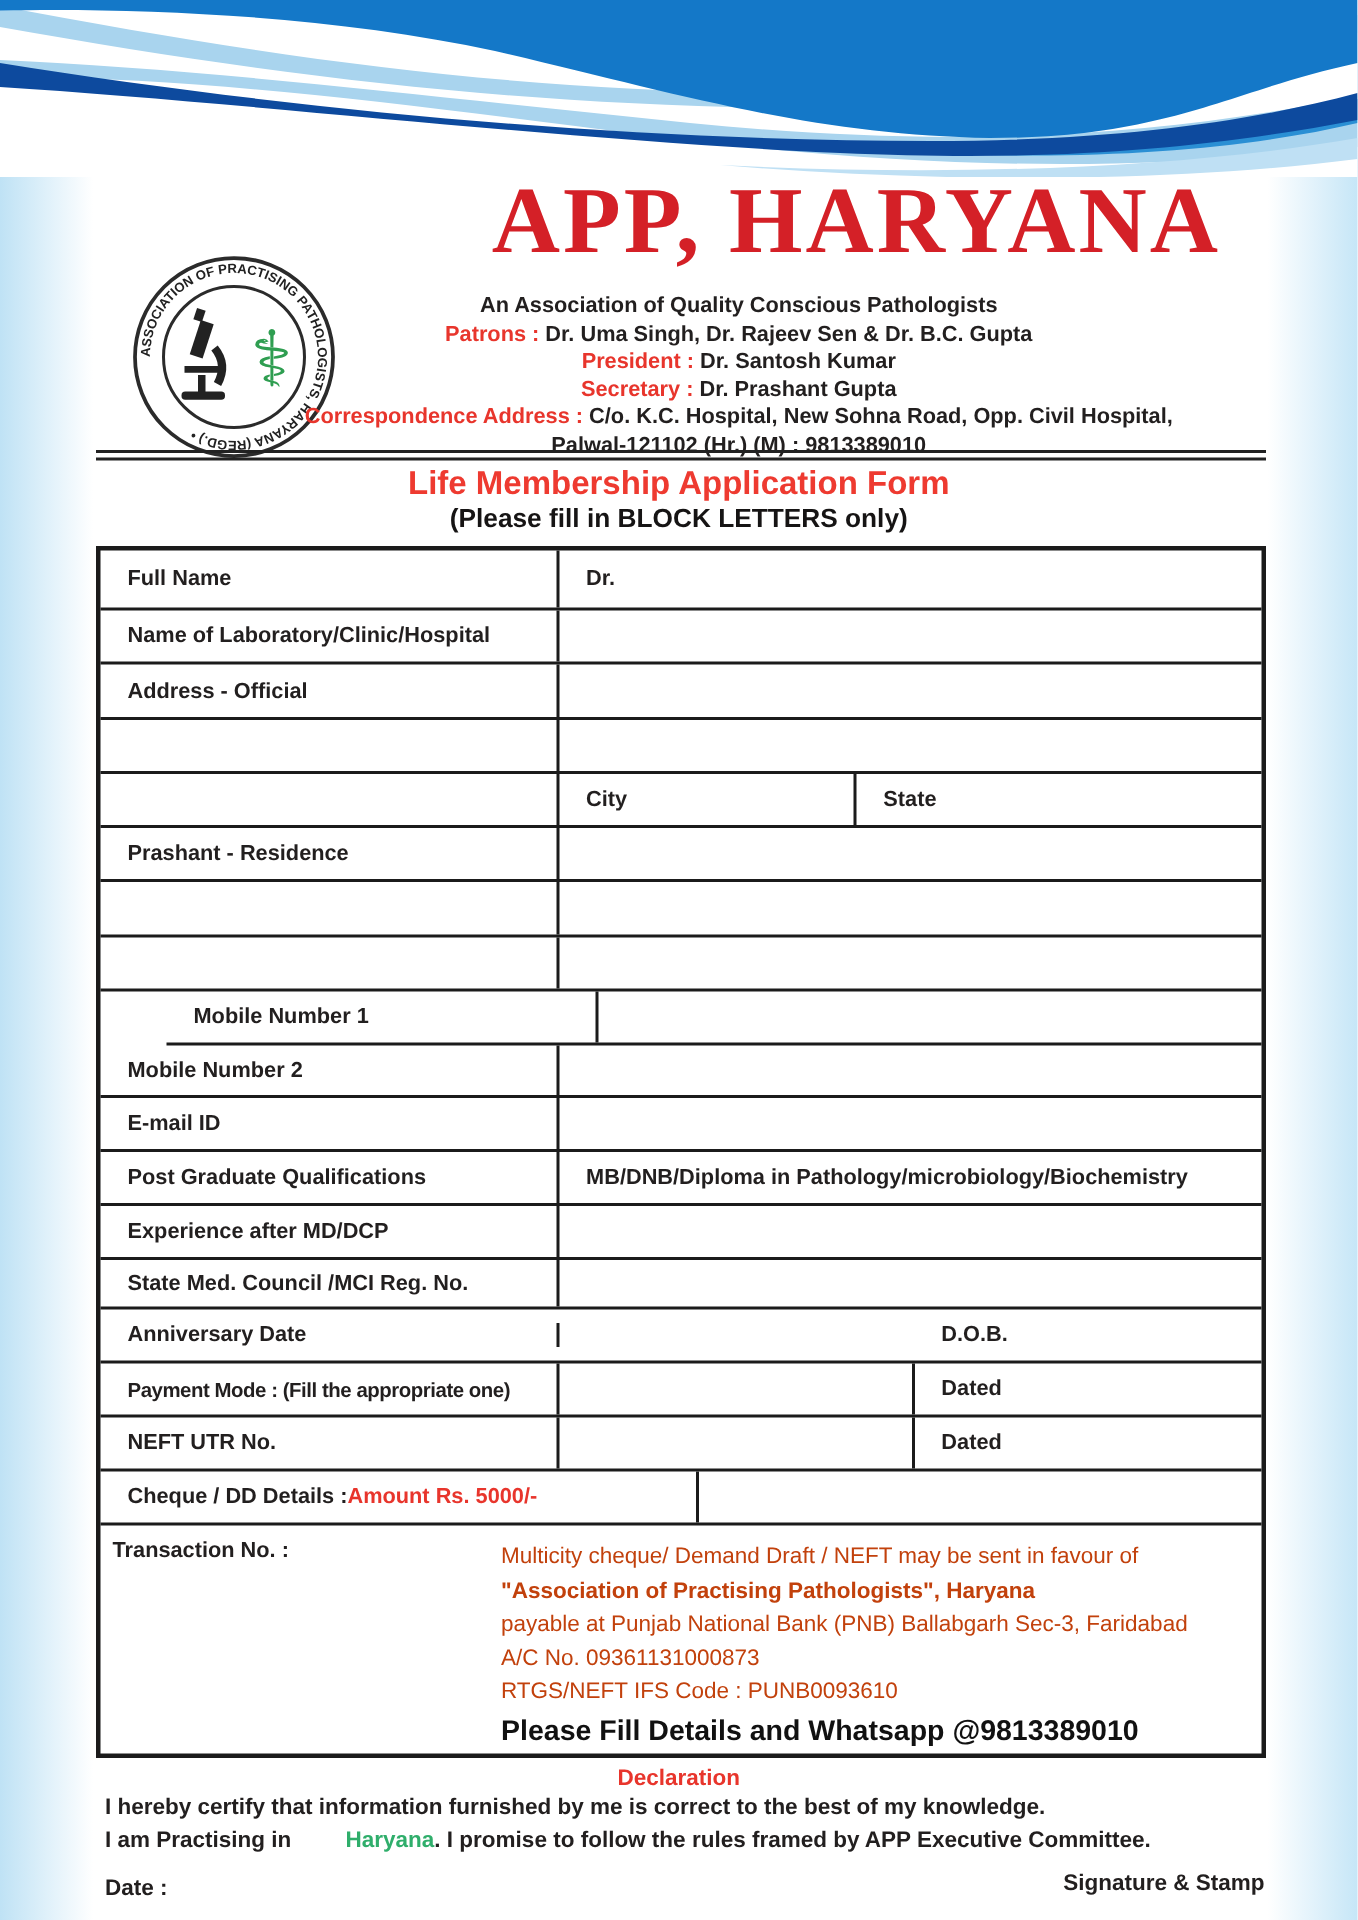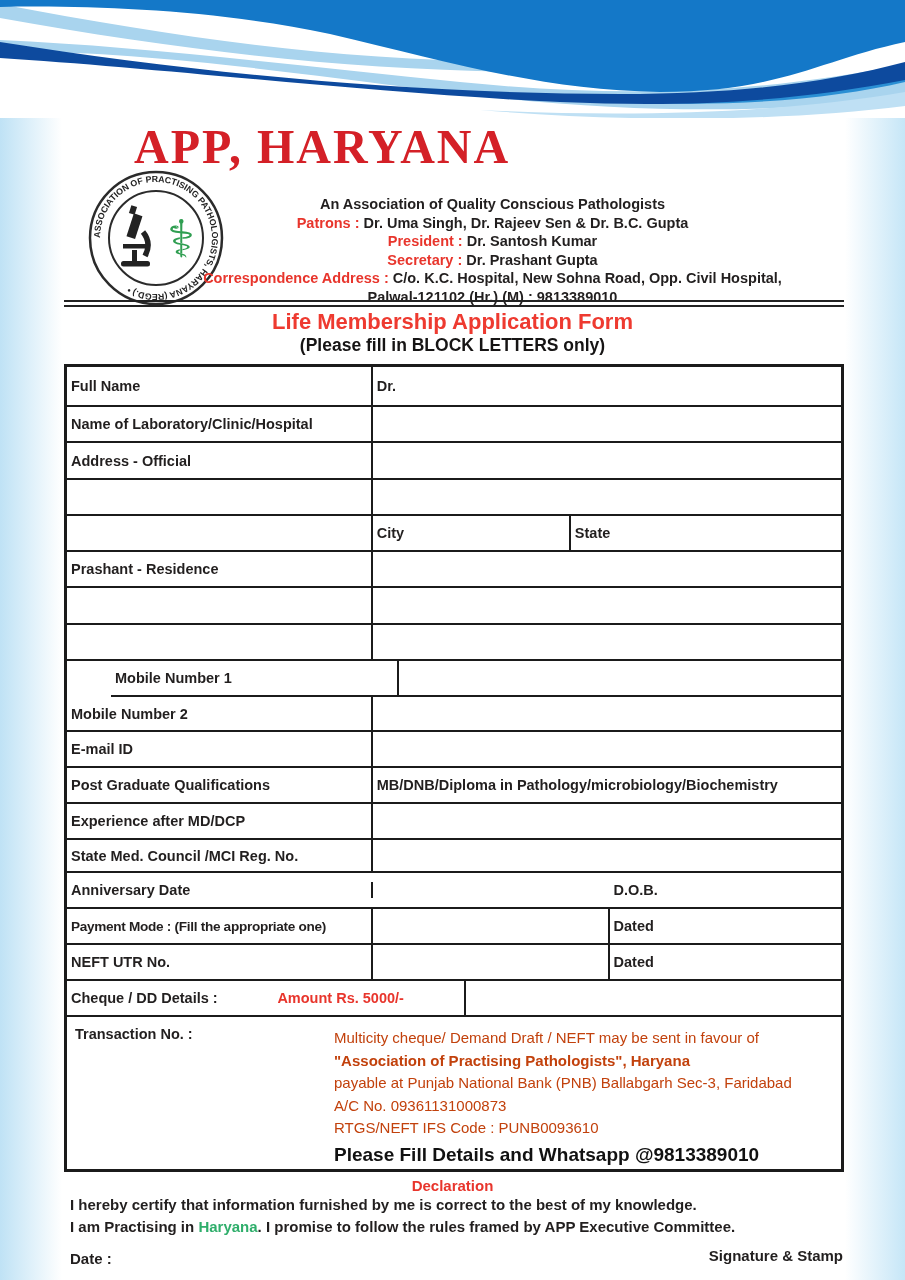--- a/index.html
+++ b/index.html
@@ -10,23 +10,23 @@
     background:#fff;
   }
   .page {
     position:absolute; inset:0;
     background:linear-gradient(to right,#bfe2f5 0px,#ffffff 62px,#ffffff 845px,#c6e6f7 905px);
   }
   .wave { position:absolute; top:0; left:0; width:905px; height:118px; }
   .logo { position:absolute; left:86px; top:168px; width:140px; height:140px; }
 
   .header-title {
-    position:absolute; top:112px; left:134px; width:660px; text-align:left;
+    position:absolute; top:112px; left:154px; width:660px; text-align:right;
     font-family:"Liberation Serif", serif; font-weight:bold;
-    font-size:48px; letter-spacing:2px; color:#d42027; line-height:70px;
+    font-size:63px; letter-spacing:2px; color:#d42027; line-height:70px;
   }
   .header-sub {
     position:absolute; top:195px; left:120px; width:745px; text-align:center;
     font-size:14.5px; font-weight:bold; color:#221f1f; line-height:18.5px;
   }
   .red-label { color:#e8352c; }
 
   .double-rule {
     position:absolute; top:300px; left:64px; width:780px; height:3px;
     border-top:2.5px solid #222; border-bottom:2px solid #222;
@@ -40,41 +40,41 @@
     font-size:17.5px; font-weight:bold; color:#161414;
   }
 
   .form-table {
     position:absolute; left:64px; top:364px; width:780px;
     border:3px solid #1b1b1b; background:#fff; box-sizing:border-box;
   }
   .trow { display:flex; border-bottom:2px solid #1b1b1b; box-sizing:border-box; }
   .tcell {
     border-right:2px solid #1b1b1b; box-sizing:border-box;
-    display:flex; align-items:center; padding-left:4px;
+    display:flex; align-items:center; padding-left:18px;
     font-weight:bold; font-size:14.5px; color:#221f1f; white-space:nowrap;
   }
   .tcell:last-child { border-right:none; }
   .tcell.red, span.red { color:#e8352c; }
   .tcell.tight { font-size:13.6px; letter-spacing:-0.3px; }
-  span.amt { flex:1; text-align:center; }
+  span.amt { flex:1; }
 
   .trans-row { position:relative; height:152px; box-sizing:border-box; }
   .trans-label { position:absolute; left:8px; top:9px; font-weight:bold; font-size:14.5px; color:#221f1f; }
   .trans-block { position:absolute; left:267px; top:10px; }
   .t-line { font-size:15px; line-height:22.5px; color:#c2410c; font-weight:normal; }
   .t-line.t-bold { font-weight:bold; }
   .t-line.t-big { color:#111; font-weight:bold; font-size:19px; line-height:28px; margin-top:1px; }
 
   .decl-heading { position:absolute; top:1177px; left:0; width:905px; text-align:center;
     font-size:15px; font-weight:bold; color:#e8352c; }
   .decl-line { position:absolute; left:70px; font-size:15px; font-weight:bold; color:#221f1f; }
   .decl-1 { top:1196px; }
   .decl-2 { top:1218px; }
-  .green { color:#2fae6b; }
+  .green { color:#2fae6b;margin-left:32px; }
   .date-label { position:absolute; left:70px; top:1250px; font-size:15px; font-weight:bold; color:#221f1f; }
   .signature-label { position:absolute; right:62px; top:1247px; font-size:15px; font-weight:bold; color:#221f1f; }
 </style>
 </head>
 <body>
 
 <div class="page">
 
   <svg class="wave" viewBox="0 0 905 118" preserveAspectRatio="none">
     <rect width="905" height="118" fill="#ffffff"></rect>

